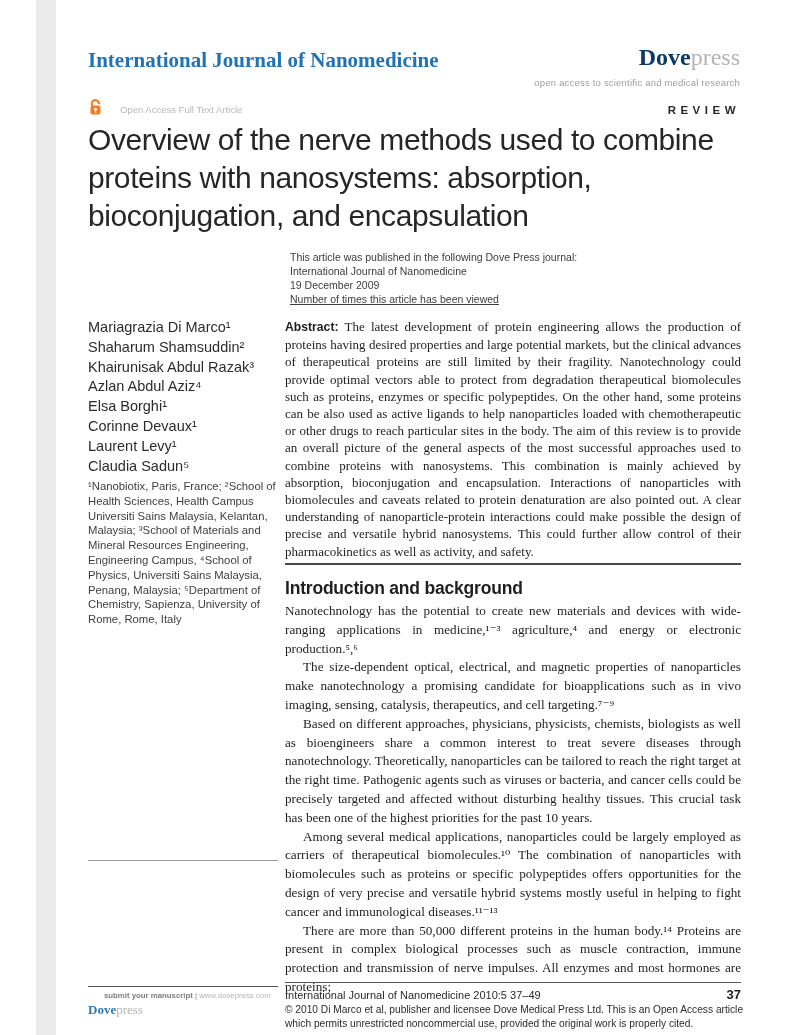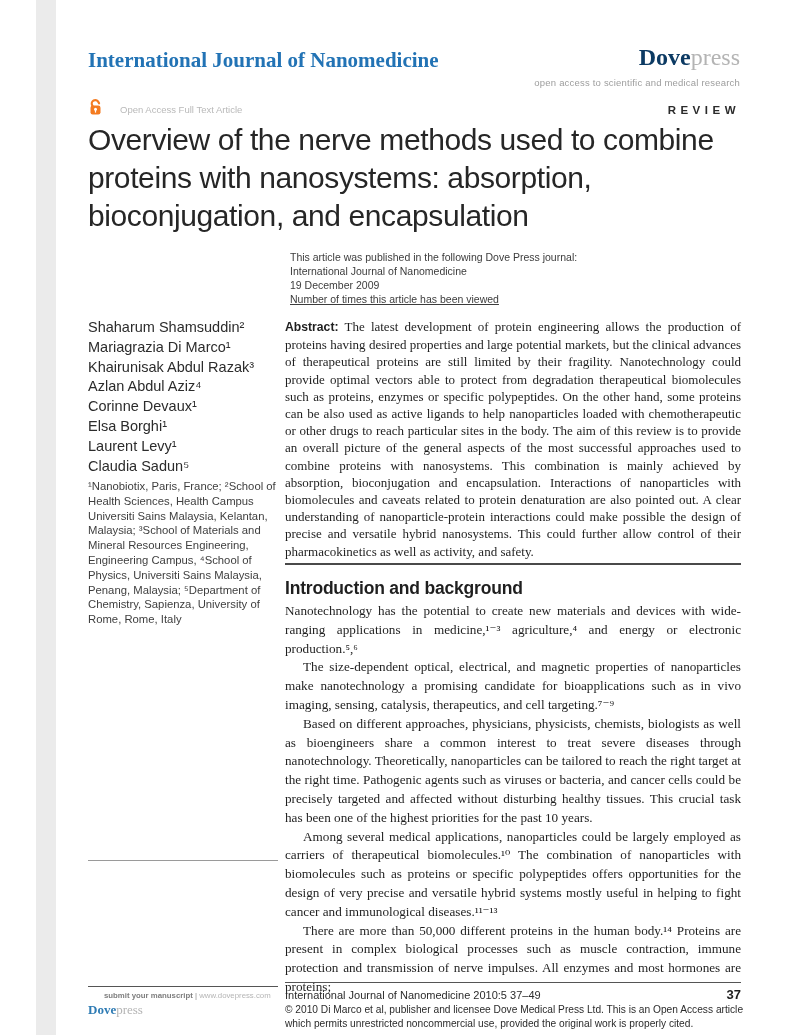--- a/index.html
+++ b/index.html
@@ -161,26 +161,26 @@
   <h1 class="article-title">Overview of the nerve methods used to combine proteins with nanosystems: absorption, bioconjugation, and encapsulation</h1>
 
   <div class="published">
     <div>This article was published in the following Dove Press journal:</div>
     <div>International Journal of Nanomedicine</div>
     <div>19 December 2009</div>
     <a href="#">Number of times this article has been viewed</a>
   </div>
 
   <div class="authors">
+    <div>Mariagrazia Di Marco¹</div>
     <div>Shaharum Shamsuddin²</div>
-    <div>Mariagrazia Di Marco¹</div>
     <div>Khairunisak Abdul Razak³</div>
     <div>Azlan Abdul Aziz⁴</div>
+    <div>Elsa Borghi¹</div>
     <div>Corinne Devaux¹</div>
-    <div>Elsa Borghi¹</div>
     <div>Laurent Levy¹</div>
     <div>Claudia Sadun⁵</div>
   </div>
 
   <div class="affiliations">¹Nanobiotix, Paris, France; ²School of Health Sciences, Health Campus Universiti Sains Malaysia, Kelantan, Malaysia; ³School of Materials and Mineral Resources Engineering, Engineering Campus, ⁴School of Physics, Universiti Sains Malaysia, Penang, Malaysia; ⁵Department of Chemistry, Sapienza, University of Rome, Rome, Italy</div>
 
   <div class="corr-divider"></div>
 
   <div class="abstract-block">
     <p><b>Abstract:</b> <span>The latest development of protein engineering allows the production of proteins having desired properties and large potential markets, but the clinical advances of therapeutical proteins are still limited by their fragility. Nanotechnology could provide optimal vectors able to protect from degradation therapeutical biomolecules such as proteins, enzymes or specific polypeptides. On the other hand, some proteins can be also used as active ligands to help nanoparticles loaded with chemotherapeutic or other drugs to reach particular sites in the body. The aim of this review is to provide an overall picture of the general aspects of the most successful approaches used to combine proteins with nanosystems. This combination is mainly achieved by absorption, bioconjugation and encapsulation. Interactions of nanoparticles with biomolecules and caveats related to protein denaturation are also pointed out. A clear understanding of nanoparticle-protein interactions could make possible the design of precise and versatile hybrid nanosystems. This could further allow control of their pharmacokinetics as well as activity, and safety.</span></p>

